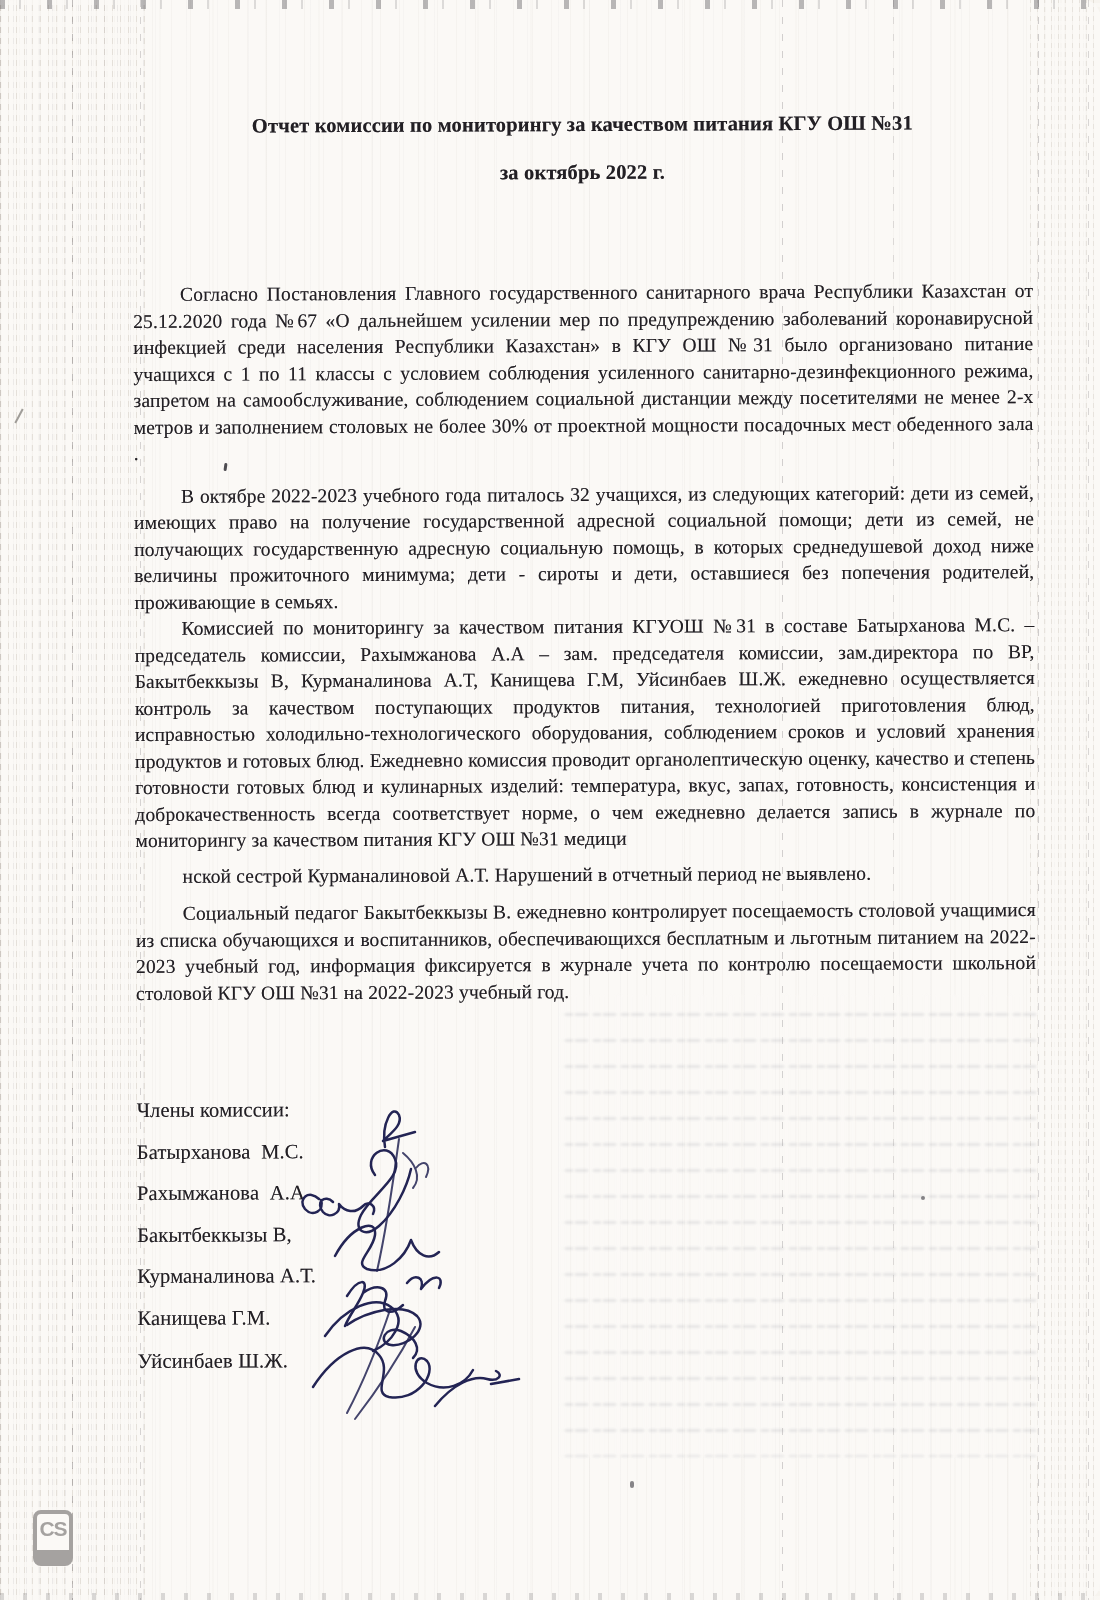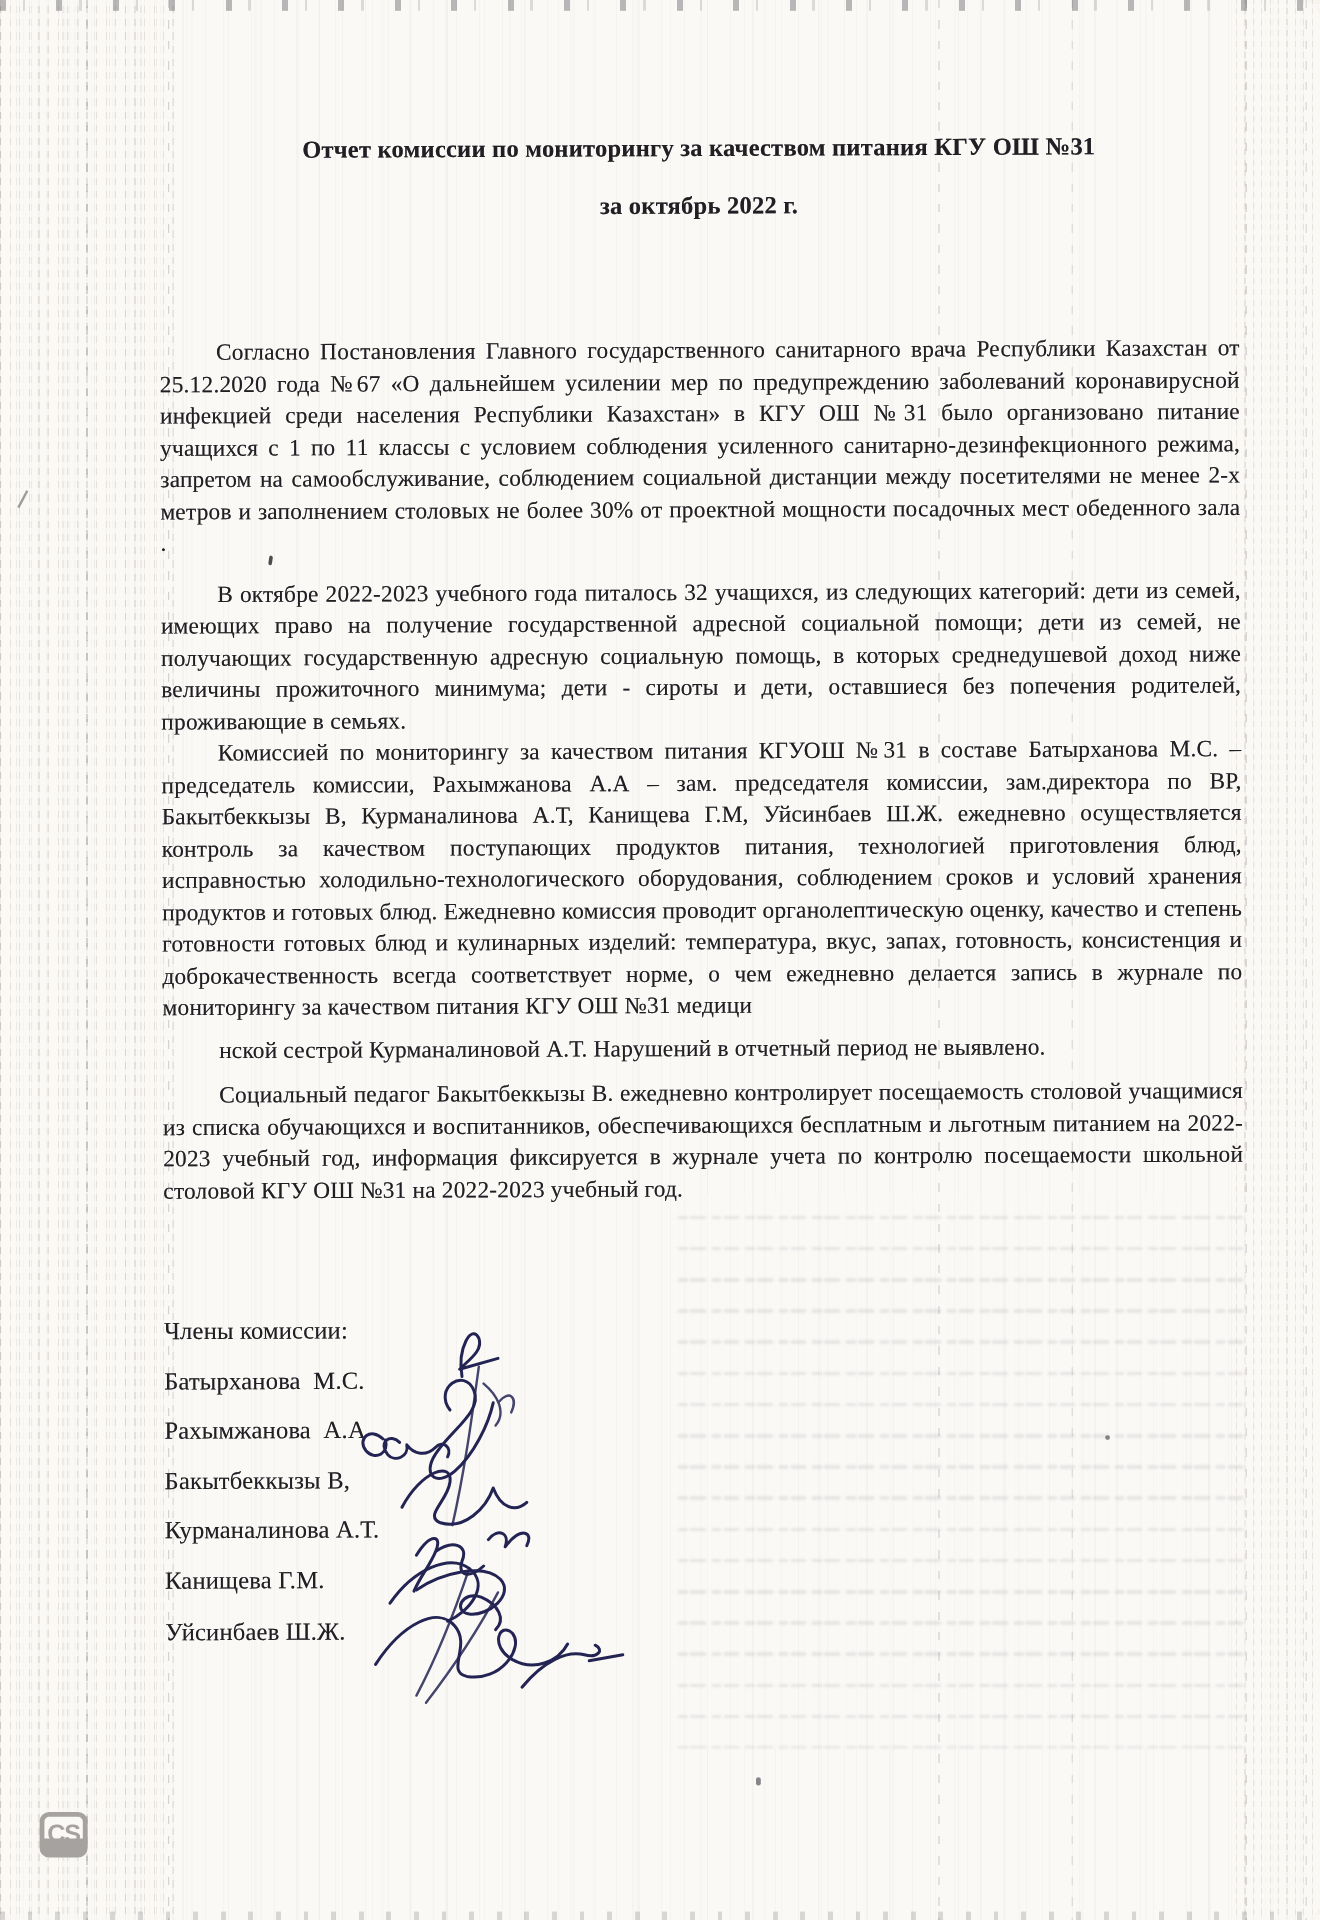--- a/index.html
+++ b/index.html
@@ -94,21 +94,21 @@
     position:absolute; left:295px; top:1075px; width:270px; height:350px;
     pointer-events:none;
   }
   .signatures path {
     fill:none; stroke:#232454; stroke-width:2.5;
     stroke-linecap:round; stroke-linejoin:round;
   }
   .signatures path.thin { stroke-width:2; opacity:.85; }
   
   .cs-badge {
-    position:absolute; left:33px; top:1510px; width:40px; height:38px;
+    position:absolute; left:33px; top:1510px; width:40px; height:56px;
     border:4px solid #a5a2a0; border-radius:8px; background:#fbf9f6;
     display:flex; align-items:flex-start; justify-content:center;
   }
   .cs-text {
     font-family:"Liberation Sans", sans-serif; font-weight:bold;
     font-size:21px; color:#a5a2a0; margin-top:3px; letter-spacing:-1px;
   }
   .cs-bar {
     position:absolute; left:-1px; right:-1px; bottom:-1px; height:13px;
     background:#a5a2a0; border-radius:0 0 4px 4px;

